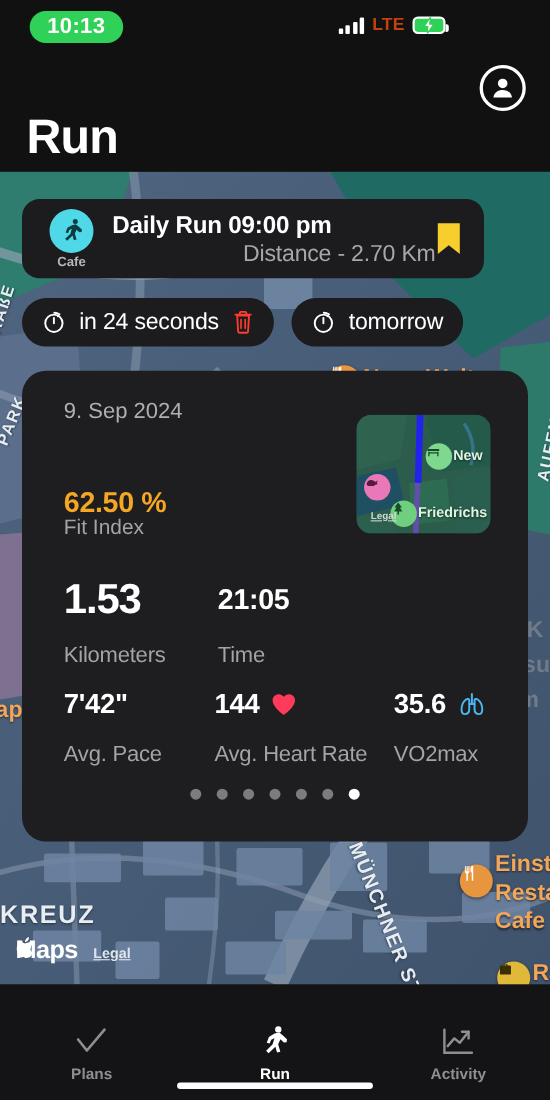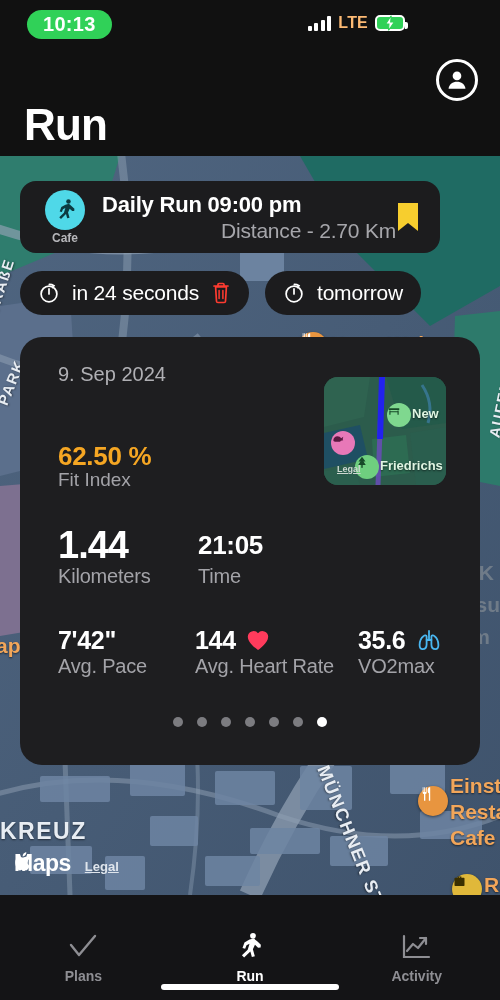--- a/index.html
+++ b/index.html
@@ -26,21 +26,21 @@
     padding:3px 16px 4px; border-radius:16px; line-height:22px;
   }
   #status-right {
     position:absolute; right:18px; top:14px;
     display:flex; align-items:center; gap:7px;
   }
   .bars { display:flex; align-items:flex-end; gap:2.5px; height:16px; }
   .bars i { display:block; width:4px; background:#ffffff; border-radius:1px; }
   .bars i:nth-child(1){height:5px;} .bars i:nth-child(2){height:8px;}
   .bars i:nth-child(3){height:11.5px;} .bars i:nth-child(4){height:15px;}
-  #lte { color:#fdba74; font-size:16px; font-weight:bold; letter-spacing:.2px; }
+  #lte { color:#c2410c; font-size:16px; font-weight:bold; letter-spacing:.2px; }
   #battery {
     position:relative; width:30px; height:16px;
     border:2px solid #ffffff; border-radius:5px; background:#30D158;
   }
   #battery:after {
     content:''; position:absolute; right:-5px; top:4.5px;
     width:3px; height:7px; background:#ffffff;
     border-radius:0 2px 2px 0;
   }
   #bolt {
@@ -160,21 +160,21 @@
   }
 
   .stat-row { position:absolute; left:38px; width:400px; display:flex; }
   #row-main { top:188px; }
   #row-sub  { top:288px; }
   .stat { display:flex; flex-direction:column; }
   .stat-top { display:flex; align-items:center; gap:10px; }
   .v-lg { color:#ffffff; font-size:38px; font-weight:bold; letter-spacing:-1px; line-height:40px; }
   .v-md { color:#ffffff; font-size:26px; font-weight:bold; letter-spacing:-.3px; line-height:40px; }
   .v-sm { color:#ffffff; font-size:25px; font-weight:bold; letter-spacing:-.3px; line-height:30px; }
-  .s-label { color:#a3a3a8; font-size:20px; margin-top:0; letter-spacing:-.2px; }
+  .s-label { color:#a3a3a8; font-size:20px; margin-top:20px; letter-spacing:-.2px; }
   .heart { width:24px; height:22px; }
   .lungs { width:28px; height:22px; }
 
   #dots {
     position:absolute; left:0; width:460px; top:380px;
     display:flex; justify-content:center; gap:14px;
   }
   .dot { width:10px; height:10px; border-radius:50%; background:#7c7c80; }
   .dot.active { background:#ffffff; }
 
@@ -409,21 +409,21 @@
           <rect x="10.8" y="16" width="2.4" height="6" fill="#174a28"></rect>
         </svg>
       </div>
       <div class="tlabel" style="left:56px; top:81px;">Friedrichs</div>
       <div id="thumb-legal">Legal</div>
     </div>
 
     <div class="stat-row" id="row-main">
       <div class="stat" style="width:140px;">
         <div class="stat-top">
-          <span class="v-lg">1.44</span>
+          <span class="v-lg">1.53</span>
         </div>
         <span class="s-label">Kilometers</span>
       </div>
       <div class="stat">
         <div class="stat-top">
           <span class="v-md">21:05</span>
         </div>
         <span class="s-label">Time</span>
       </div>
     </div>

